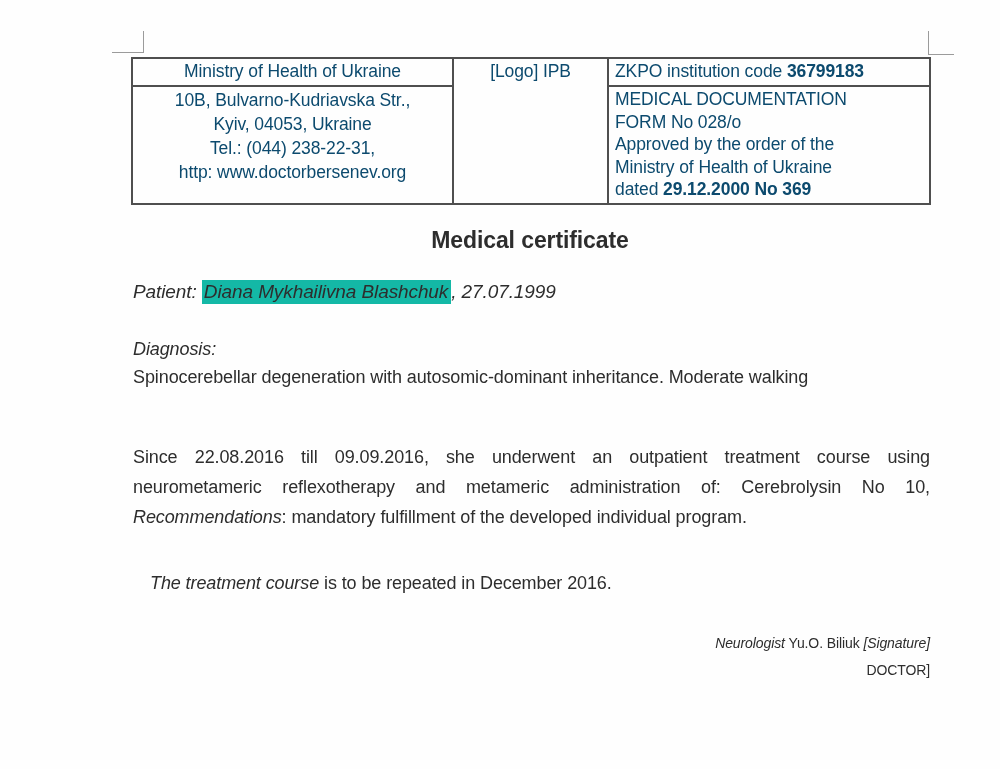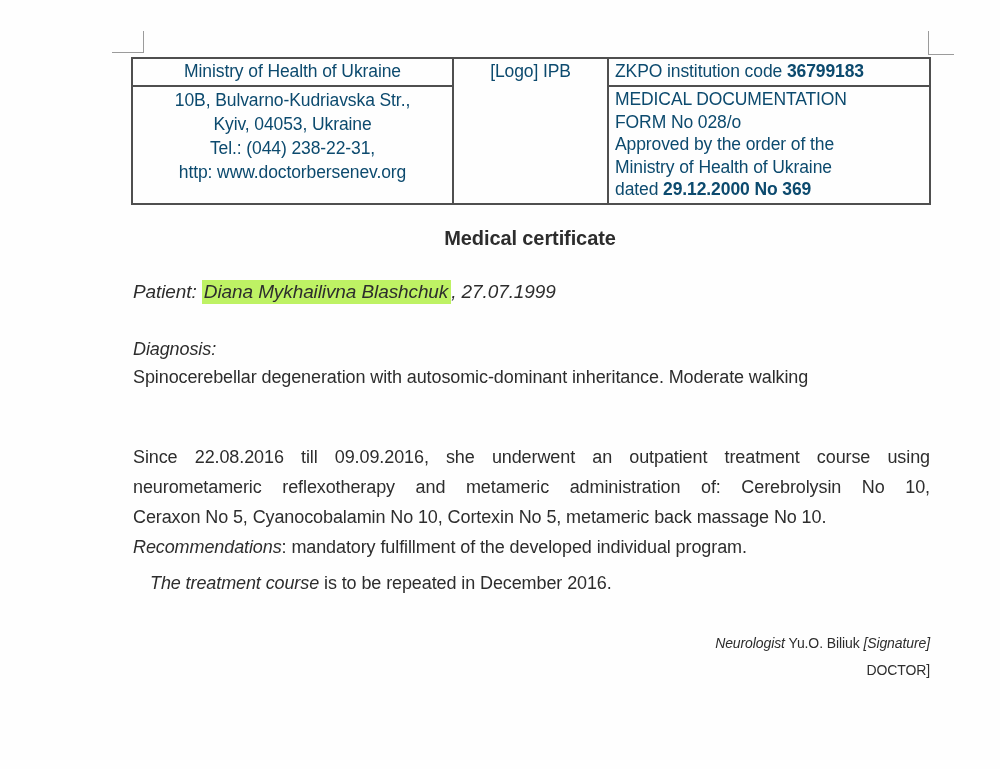--- a/index.html
+++ b/index.html
@@ -52,33 +52,33 @@
   .b { font-weight: bold; }
   .i { font-style: italic; }
 
   .doc-title {
     position: absolute;
     left: 131px;
     top: 227px;
     width: 798px;
     text-align: center;
     font-weight: bold;
-    font-size: 20px;
+    font-size: 23px;
   }
 
   .patient-line {
     position: absolute;
     left: 133px;
     top: 281px;
     font-size: 19px;
     font-style: italic;
     white-space: nowrap;
   }
   .hl {
-    background: #bef264;
+    background: #14b8a6;
     padding: 1px 3px 2px 2px;
   }
 
   .diagnosis-label {
     position: absolute;
     left: 133px;
     top: 339px;
     font-size: 18px;
     font-style: italic;
   }
@@ -178,21 +178,20 @@
   </div>
 
   <div class="diagnosis-label">Diagnosis:</div>
   <div class="diagnosis-text">
     <div>Spinocerebellar degeneration with autosomic-dominant inheritance. Moderate walking</div>
   </div>
 
   <div class="treatment-block">
     <div class="jline">Since 22.08.2016 till 09.09.2016, she underwent an outpatient treatment course using</div>
     <div class="jline">neurometameric reflexotherapy and metameric administration of: Cerebrolysin No 10,</div>
-    <div>Ceraxon No 5, Cyanocobalamin No 10, Cortexin No 5, metameric back massage No 10.</div>
     <div>
       <span class="i">Recommendations</span><span>: mandatory fulfillment of the developed individual program.</span>
     </div>
   </div>
 
   <div class="repeat-line">
     <span class="i">The treatment course</span><span> is to be repeated in December 2016.</span>
   </div>
 
   <div class="signature-block">

